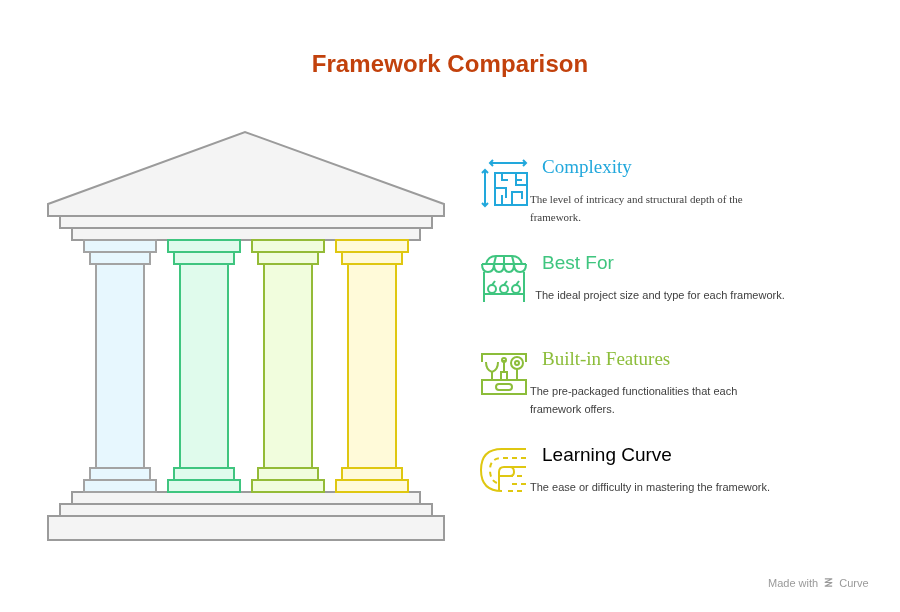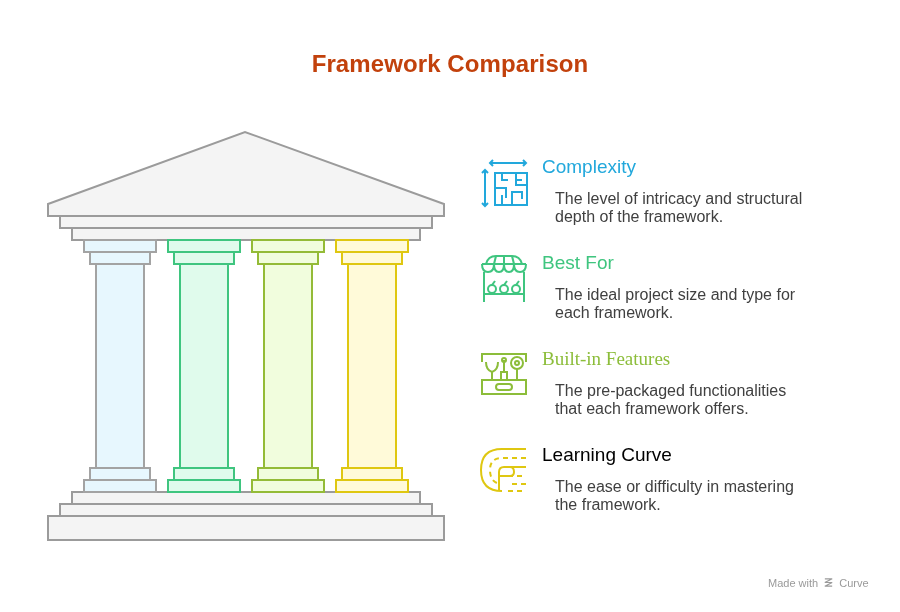--- a/index.html
+++ b/index.html
@@ -8,21 +8,21 @@
     font-family: "Liberation Sans", "DejaVu Sans", sans-serif;
   }
   .title {
     position: absolute; left: 0; top: 50px; width: 900px; text-align: center;
     font-size: 24px; font-weight: bold; color: #c2410c; letter-spacing: 0.1px;
   }
   svg.temple { position: absolute; left: 0; top: 0; }
   .item { position: absolute; left: 478px; width: 330px; height: 90px; }
   .item .icon { position: absolute; left: 0; top: 2px; width: 52px; height: 52px; }
   .item .head { position: absolute; left: 64px; top: 0; font-size: 19px; white-space: nowrap; }
-  .item .desc { position: absolute; left: 77px; top: 34px; width: 260px; font-size: 16px; line-height: 18px; color: #404040; }
+  .item .desc { position: absolute; left: 52px; top: 34px; width: 260px; font-size: 11px; line-height: 18px; color: #404040; }
   .footer { position: absolute; left: 768px; top: 577px; font-size: 11px; color: #9a9a9a; white-space: nowrap; }
   .footer .logo { display: inline-block; width: 11px; height: 11px; vertical-align: -1px; margin: 0 2px; }
 </style>
 </head>
 <body>
 
 <div class="title">Framework Comparison</div>
 
 <svg class="temple" width="460" height="612">
   <g id="temple-g">
@@ -59,21 +59,21 @@
       <g>
         <rect x="336" y="240" width="72" height="12" fill="#fffad9" stroke="#dfc711" stroke-width="2"></rect>
         <rect x="342" y="252" width="60" height="12" fill="#fffad9" stroke="#dfc711" stroke-width="2"></rect>
         <rect x="348" y="264" width="48" height="204" fill="#fffad9" stroke="#dfc711" stroke-width="2"></rect>
         <rect x="342" y="468" width="60" height="12" fill="#fffad9" stroke="#dfc711" stroke-width="2"></rect>
         <rect x="336" y="480" width="72" height="12" fill="#fffad9" stroke="#dfc711" stroke-width="2"></rect>
       </g>
     </g>
 </svg>
 
-<div class="item" style="top:156px;">
+<div class="item" style="top:156px;font-family:Liberation Serif, serif;">
   <svg class="icon" viewBox="0 0 52 52">
     <g fill="none" stroke="#22a8dc" stroke-width="2">
       <line x1="12" y1="5" x2="48" y2="5"></line>
         <polyline points="15,2 12,5 15,8"></polyline>
         <polyline points="45,2 48,5 45,8"></polyline>
       <line x1="7" y1="12" x2="7" y2="48"></line>
         <polyline points="4,15 7,12 10,15"></polyline>
         <polyline points="4,45 7,48 10,45"></polyline>
       <rect x="17" y="15" width="32" height="32"></rect>
       <polyline points="24,15 24,22 30,22"></polyline>
@@ -81,21 +81,21 @@
       <polyline points="17,30 28,30 28,40"></polyline>
         <polyline points="24,47 24,37"></polyline>
       <polyline points="34,47 34,34 44,34 44,41"></polyline>
         <line x1="38" y1="22" x2="44" y2="22"></line>
     </g>
   </svg>
   <div class="head" style="color:#22a8dc;">Complexity</div>
   <div class="desc">The level of intricacy and structural depth of the framework.</div>
 </div>
 
-<div class="item" style="top:252px;">
+<div class="item" style="top:252px;text-align:center;">
   <svg class="icon" viewBox="0 0 52 52">
     <g fill="none" stroke="#3fc57f" stroke-width="2">
       <path d="M8,10 Q10,2 18,2 L34,2 Q42,2 44,10 Z"></path>
       <line x1="4" y1="10" x2="48" y2="10"></line>
       <line x1="18" y1="2" x2="16" y2="10"></line>
         <line x1="26" y1="2" x2="26" y2="10"></line>
         <line x1="34" y1="2" x2="36" y2="10"></line>
       <path d="M4,10 Q4,18 10,18 Q16,18 16,10 Q16,18 21,18 Q26,18 26,10 Q26,18 31,18 Q36,18 36,10 Q36,18 42,18 Q48,18 48,10"></path>
       <line x1="6" y1="18" x2="6" y2="48"></line>
         <line x1="46" y1="18" x2="46" y2="48"></line>

